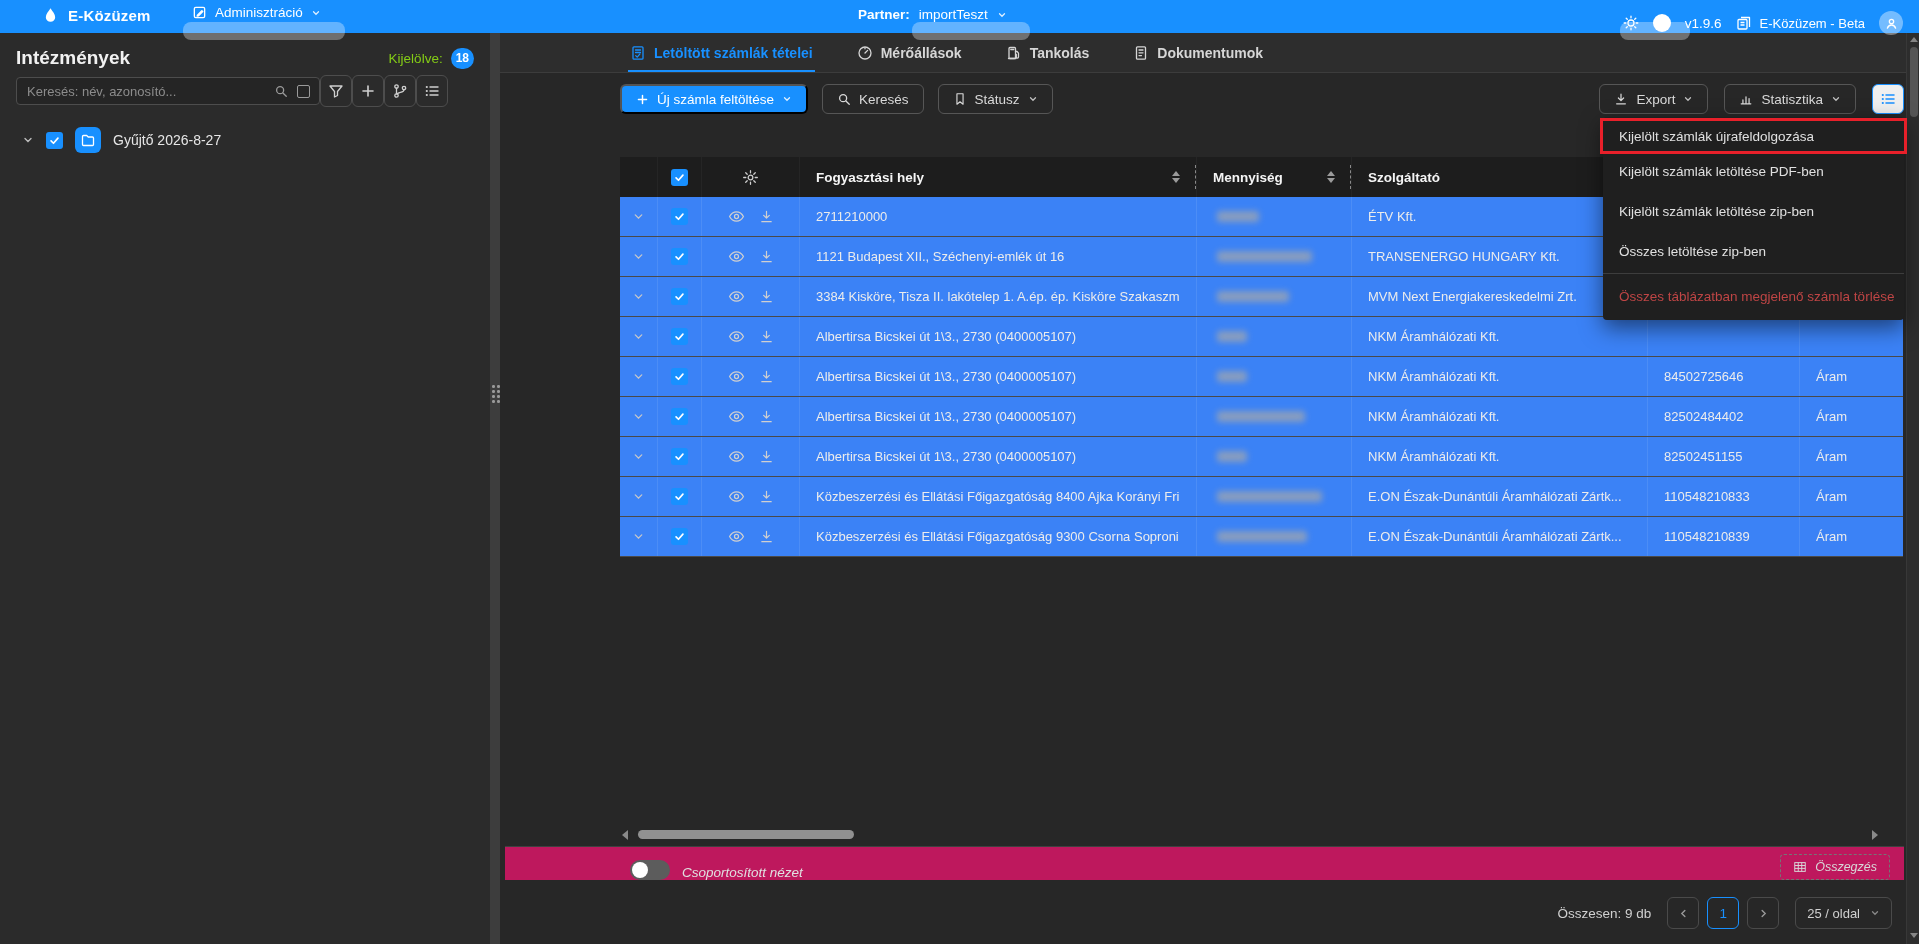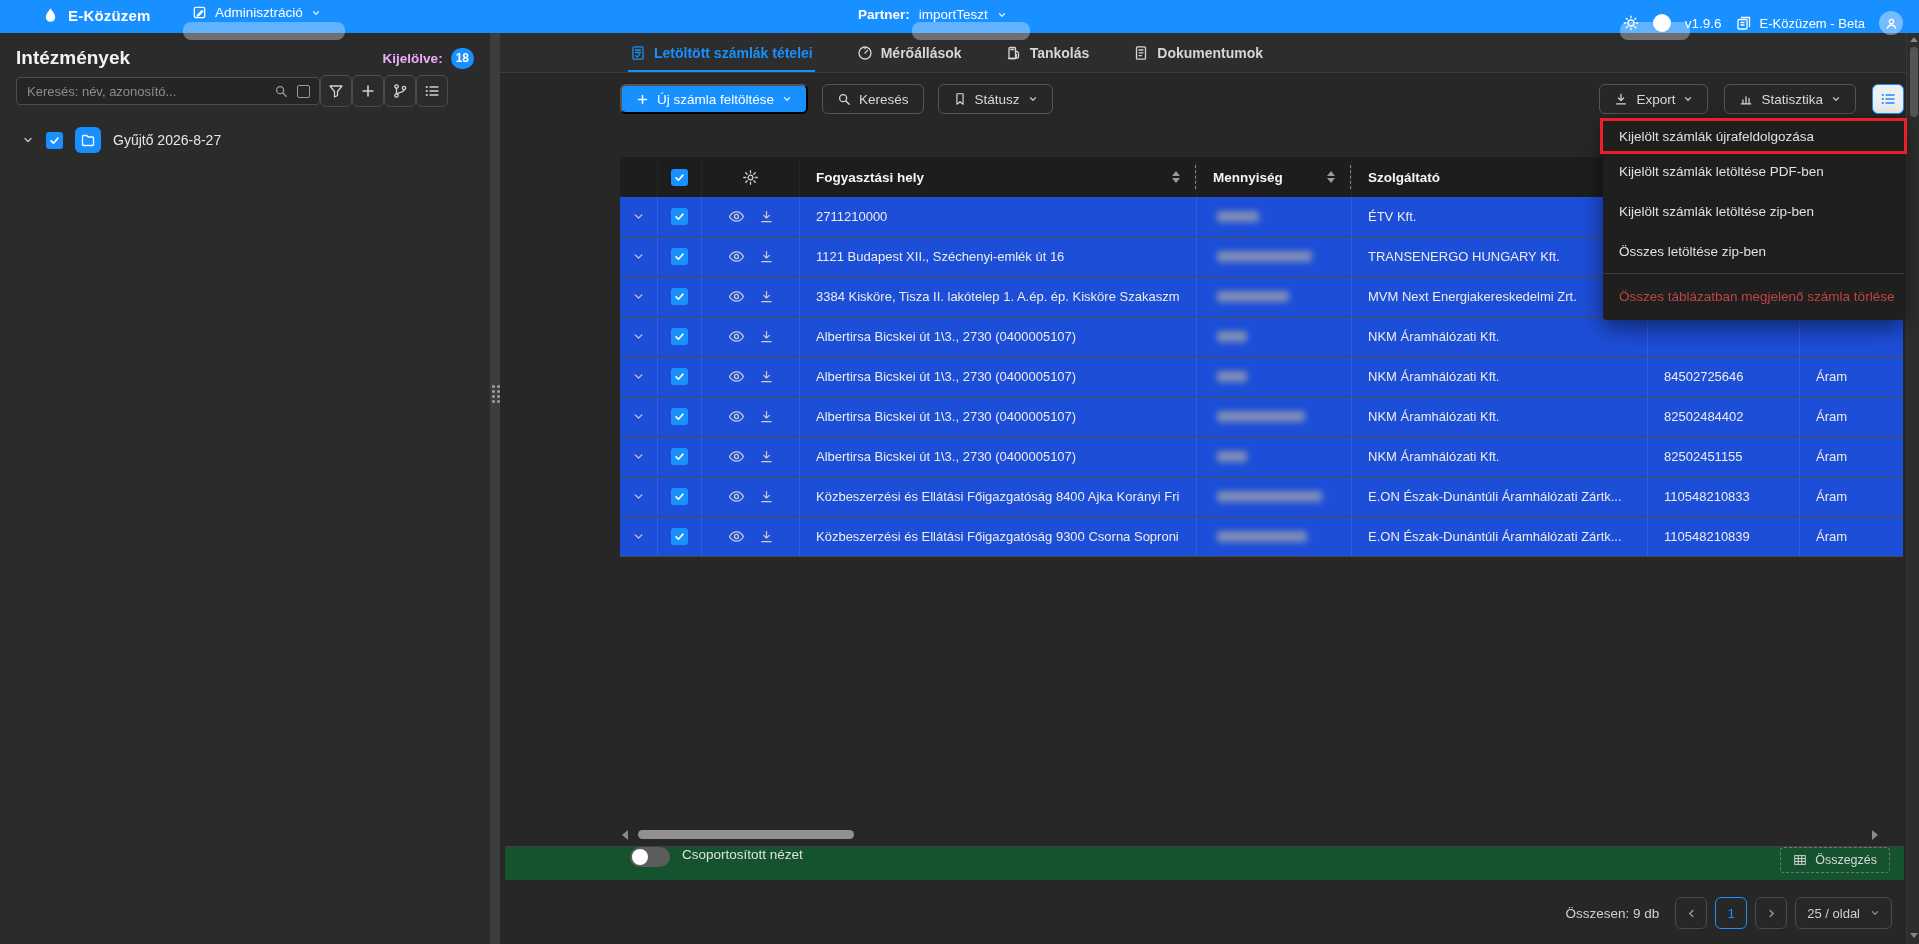--- a/index.html
+++ b/index.html
@@ -19,21 +19,21 @@
   .top-right{position:absolute;right:16px;top:0;height:46px;display:flex;align-items:center;gap:14px;color:#fff;z-index:2;}
   .knob{width:18px;height:18px;border-radius:50%;background:#fff;}
   .avatar{width:24px;height:24px;border-radius:50%;background:rgba(255,255,255,.4);display:flex;align-items:center;justify-content:center;}
   .version{font-size:13.5px;}
 
   
   .sidebar{position:absolute;left:0;top:33px;width:490px;height:911px;background:#2b2b2b;}
   .side-head{position:absolute;left:16px;right:16px;top:14px;display:flex;align-items:center;justify-content:space-between;}
   .side-title{font-size:19px;font-weight:600;color:#f2f2f2;}
   .selected-wrap{display:flex;align-items:center;gap:8px;}
-  .selected-label{font-size:13.5px;font-weight:bold;color:#f0abfc;}
+  .selected-label{font-size:13.5px;font-weight:normal;color:#84cc16;}
   .badge{min-width:21px;height:21px;border-radius:11px;background:var(--accent,#1890ff);color:#fff;font-size:12px;font-weight:bold;display:flex;align-items:center;justify-content:center;padding:0 5px;}
   .side-controls{position:absolute;left:16px;top:42px;right:12px;display:flex;align-items:center;}
   .search-box{position:relative;width:304px;height:28px;border:1px solid #4d4d4d;border-radius:4px;background:#252525;display:flex;align-items:center;}
   .search-box input{flex:1;background:transparent;border:none;outline:none;color:#ddd;font-size:13px;padding:0 10px;}
   .search-box input::placeholder{color:#8c8c8c;}
   .search-icons{display:flex;align-items:center;gap:9px;padding-right:9px;color:#9a9a9a;}
   .sq{width:13px;height:13px;border:1.5px solid #9a9a9a;border-radius:2px;}
   .icon-btn{width:32px;height:32px;border:1px solid #4d4d4d;border-radius:6px;background:transparent;color:#d0d0d0;display:flex;align-items:center;justify-content:center;}
   .tree-row{position:absolute;left:22px;top:93px;display:flex;align-items:center;gap:12px;height:28px;}
   .cb{width:17px;height:17px;border-radius:3px;background:var(--accent,#1890ff);display:flex;align-items:center;justify-content:center;}
@@ -57,21 +57,21 @@
   .toolbar-right{position:absolute;right:15px;top:51px;display:flex;gap:16px;}
   .btn{display:flex;align-items:center;gap:8px;height:30px;padding:0 14px;border-radius:6px;font-size:13.5px;}
   .btn-primary{background:var(--accent,#1890ff);color:#fff;}
   .btn-ghost{border:1px solid #565656;color:#d9d9d9;background:transparent;}
   .btn-square{width:32px;padding:0;justify-content:center;border:1px solid var(--accent,#1890ff);color:var(--accent,#1890ff);border-radius:6px;height:30px;display:flex;align-items:center;}
   .chev-s{opacity:.85;}
 
   
   .table{position:absolute;left:120px;top:124px;width:1283px;}
   .thead{display:flex;background:#1d1d1d;height:40px;}
-  .tr{display:flex;background:#1d4ed8;height:40px;border-bottom:1px solid #4a4a4a;}
+  .tr{display:flex;background:#3b82f6;height:40px;border-bottom:1px solid #4a4a4a;}
   .td,.th{display:flex;align-items:center;border-right:1px solid rgba(255,255,255,.09);padding:0 16px;overflow:hidden;white-space:nowrap;position:relative;}
   .th{color:#f5f5f5;font-weight:600;font-size:13.5px;border-right:1px solid rgba(255,255,255,.04);}
   .c-exp{width:38px;justify-content:center;padding:0;}
   .c-check{width:44px;justify-content:center;padding:0;}
   .c-act{width:98px;justify-content:center;gap:14px;padding:0;color:#d0d0d0;}
   .c-hely{width:397px;}
   .c-menny{width:155px;}
   .c-szolg{width:296px;}
   .c-szam{width:152px;}
   .c-tipus{width:103px;border-right:none;}
@@ -87,32 +87,32 @@
   .hthumb{position:absolute;left:18px;top:3px;width:216px;height:9px;border-radius:5px;background:#919191;}
   .arr{position:absolute;top:3px;width:0;height:0;border-top:5px solid transparent;border-bottom:5px solid transparent;}
   .arr-l{left:2px;border-right:6px solid #8a8a8a;}
   .arr-r{right:14px;border-left:6px solid #8a8a8a;}
   .vscroll{position:absolute;right:0px;top:0px;width:13px;height:911px;background:#2d2d2d;border-left:1px solid #383838;}
   .vthumb{position:absolute;left:2.5px;top:14px;width:8px;height:70px;border-radius:4px;background:#555;}
   .var-u{position:absolute;left:3px;top:4px;width:0;height:0;border-left:4px solid transparent;border-right:4px solid transparent;border-bottom:5px solid #858585;}
   .var-d{position:absolute;left:3px;bottom:6px;width:0;height:0;border-left:4px solid transparent;border-right:4px solid transparent;border-top:5px solid #858585;}
 
   
-  .footband{position:absolute;left:5px;top:813px;width:1399px;height:34px;background:#14532d;border-top:1px solid #404040;display:flex;align-items:flex-start;}
+  .footband{position:absolute;left:5px;top:813px;width:1399px;height:34px;background:#be185d;border-top:1px solid #404040;display:flex;align-items:flex-end;font-style:italic;}
   .toggle{margin-left:125px;width:40px;height:20px;border-radius:10px;background:#5c5c5c;position:relative;}
   .toggle .tknob{position:absolute;left:2px;top:2px;width:16px;height:16px;border-radius:50%;background:#fff;}
   .toggle-label{margin-left:12px;font-size:13.5px;color:#e0e0e0;}
   .summary-btn{margin-left:auto;margin-right:14px;display:flex;align-items:center;gap:8px;height:26px;padding:0 12px;border:1px dashed #757575;border-radius:4px;color:#d8d8d8;font-size:12.5px;}
 
   
   .pagination{position:absolute;right:27px;top:864px;display:flex;align-items:center;gap:8px;}
   .total{color:#d0d0d0;font-size:13.5px;margin-right:8px;}
   .pg-btn{width:32px;height:32px;border:1px solid #4a4a4a;border-radius:6px;display:flex;align-items:center;justify-content:center;color:#9a9a9a;background:transparent;}
   .pg-btn.current{border-color:var(--accent,#1890ff);color:var(--accent,#1890ff);font-size:13.5px;}
-  .pg-size{height:32px;min-width:94px;border:1px solid #4a4a4a;border-radius:6px;display:flex;align-items:center;gap:10px;padding:0 11px;color:#d0d0d0;font-size:13px;}
+  .pg-size{height:32px;min-width:94px;border:1px solid #4a4a4a;border-radius:6px;display:flex;align-items:center;gap:10px;padding:0 11px;color:#d0d0d0;font-size:13px;margin-left:8px;}
 
   
   .ctx-menu{position:absolute;left:1603px;top:117px;width:301px;background:#1f1f1f;border-radius:4px;padding:4px 0;box-shadow:0 8px 22px rgba(0,0,0,.5);z-index:40;}
   .menu-item{display:flex;align-items:center;height:40px;padding:0 16px;font-size:13.5px;color:#e0e0e0;white-space:nowrap;}
   .menu-item.highlighted{height:30px;outline:3px solid var(--annotation,#e8202a);}
   .menu-item.danger{color:var(--danger,#bf4545);}
   .menu-divider{height:1px;background:#3d3d3d;margin:2px 0;}
 </style>
 </head>
 <body>

